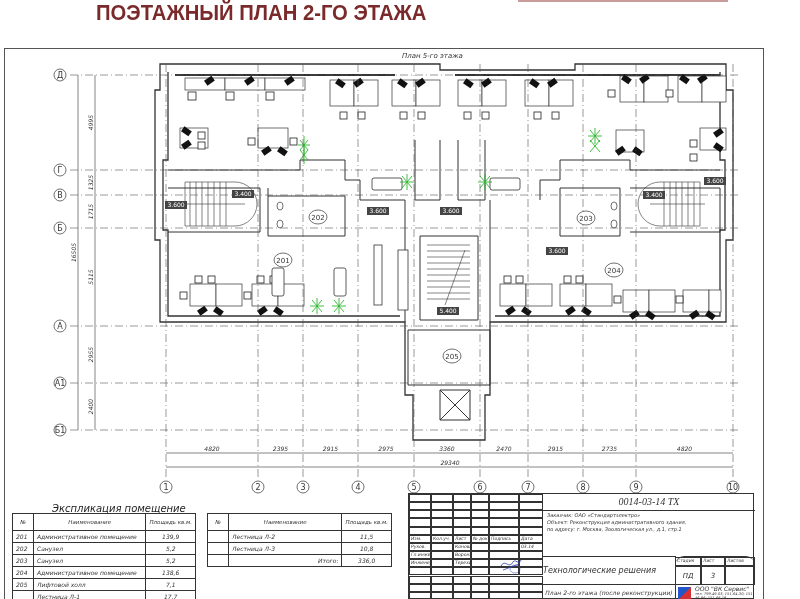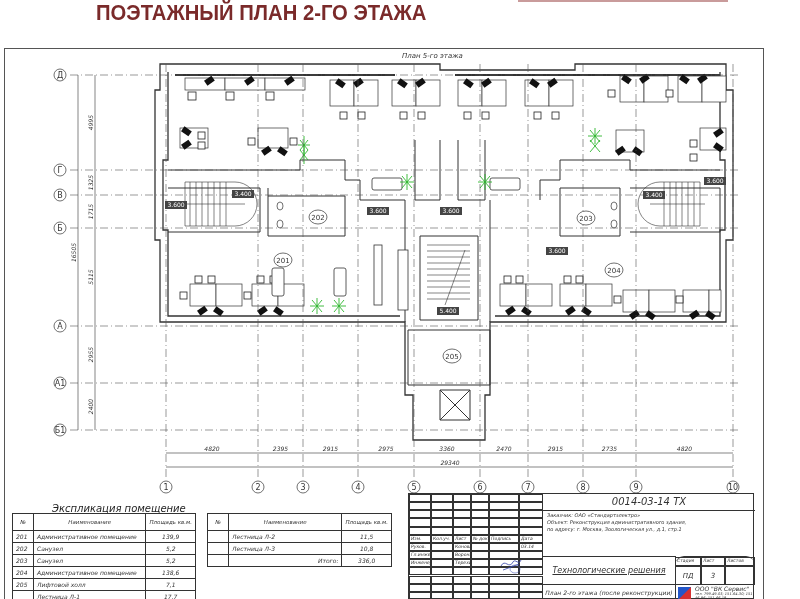--- a/index.html
+++ b/index.html
@@ -19,23 +19,23 @@
   table.expl td,table.expl th{border:1px solid #333;padding:1px 3px;height:9px;font-weight:normal;white-space:nowrap;}
   table.expl th{height:14px;font-size:5.5px;}
   #expl1{left:12px;top:513px;width:184px;}
   #expl2{left:207px;top:513px;width:185px;}
   .num{text-align:left;}
   .area{text-align:center;}
   .right{text-align:right;}
   
   .stamp{position:absolute;left:408px;top:493px;width:346px;height:106px;border:1px solid #333;box-sizing:border-box;font-family:"DejaVu Sans",sans-serif;font-style:italic;color:#333;}
   .st-cell{position:absolute;border:0.5px solid #333;box-sizing:border-box;font-size:4.5px;padding:0 1px;overflow:hidden;white-space:nowrap;}
-  .st-code{position:absolute;left:134px;top:0;width:212px;height:16px;border-bottom:1px solid #333;font-size:10px;text-align:center;line-height:16px;}
+  .st-code{position:absolute;left:134px;top:0;width:212px;height:16px;border-bottom:1px solid #333;font-size:10px;text-align:center;line-height:16px;font-family:Liberation Serif, serif;}
   .st-info{position:absolute;left:138px;top:18px;font-size:5px;line-height:7px;}
-  .st-main{position:absolute;left:134px;top:62px;width:132px;height:28px;border-top:1px solid #333;border-right:1px solid #333;font-size:8px;line-height:28px;text-align:center;text-decoration:underline;}
+  .st-main{position:absolute;left:134px;top:62px;width:132px;height:28px;border-top:1px solid #333;border-right:1px solid #333;font-size:8px;line-height:28px;}
   .st-sub{position:absolute;left:134px;top:90px;width:132px;height:16px;border-top:1px solid #333;border-right:1px solid #333;font-size:6px;line-height:16px;text-align:center;}
   .st-stage{position:absolute;left:266px;top:62px;width:80px;height:28px;border-top:1px solid #333;border-radius:9px;}
   .st-company{position:absolute;left:266px;top:90px;width:80px;height:16px;border-top:1px solid #333;}
   .logo{position:absolute;left:3px;top:2px;width:13px;height:13px;background:linear-gradient(135deg,#2456c8 0%,#2456c8 48%,#d63030 52%,#d63030 100%);}
   .co-name{position:absolute;left:20px;top:0px;font-size:6px;}
   .co-tel{position:absolute;left:20px;top:7px;font-size:3.6px;line-height:4px;}
   .signature{position:absolute;left:90px;top:62px;width:24px;height:18px;}
 </style>
 </head>
 <body>

